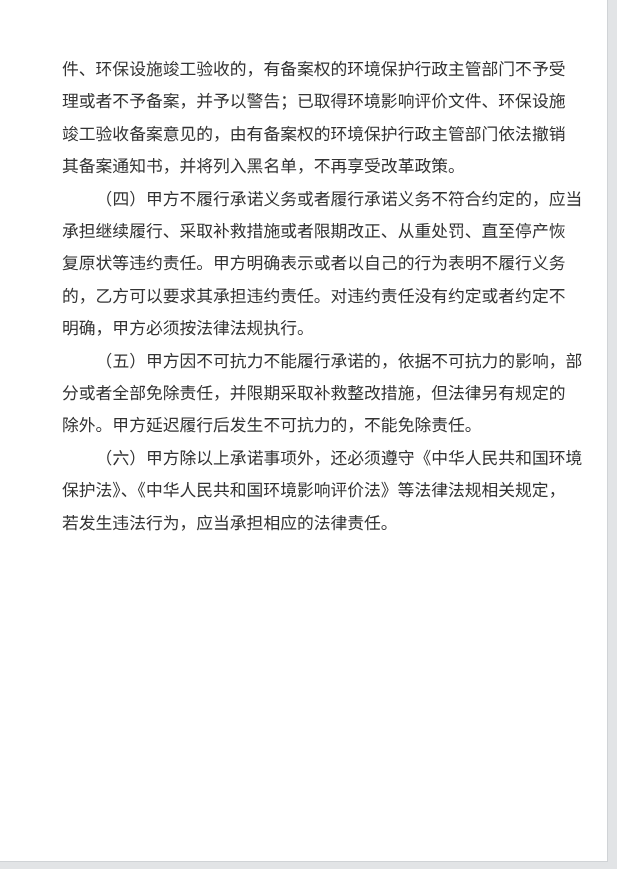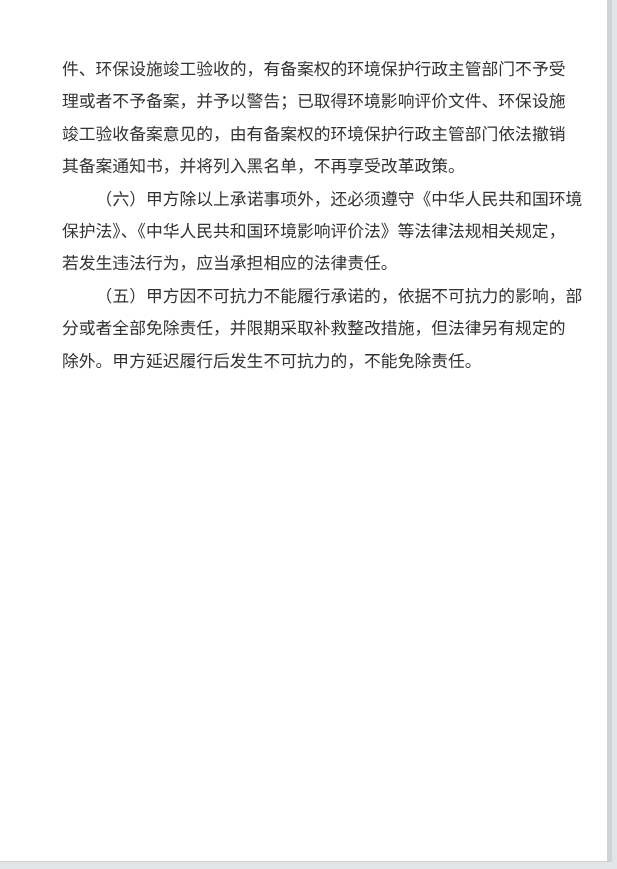--- a/index.html
+++ b/index.html
@@ -18,21 +18,21 @@
     position: absolute;
     inset: 0;
   }
   .paper {
     position: absolute;
     top: 0;
     left: 0;
     width: 607px;
     height: 861px;
     background: #ffffff;
-    border-right: 5px solid #a16207;
+    border-right: 1px solid #a16207;
     border-bottom: 1px solid #d0d3d6;
     box-sizing: content-box;
   }
   .doc-body {
     position: absolute;
     top: 54px;
     left: 62px;
     width: 528px;
     font-size: 16.8px;
     line-height: 32.4px;
@@ -52,21 +52,26 @@
 </head>
 <body style="background: rgb(226, 228, 230);">
 
 <div class="viewer">
   <div class="paper" style="background: rgb(255, 255, 255); border-right-color: rgb(208, 211, 214); border-bottom-color: rgb(208, 211, 214);">
     <div class="doc-body" id="doc-body" style="color: rgb(51, 51, 51);">
         <p class="para">件、环保设施竣工验收的，有备案权的环境保护行政主管部门不予受
 理或者不予备案，并予以警告；已取得环境影响评价文件、环保设施
 竣工验收备案意见的，由有备案权的环境保护行政主管部门依法撤销
 其备案通知书，并将列入黑名单，不再享受改革政策。</p>
+        <p class="para indent">（四）甲方不履行承诺义务或者履行承诺义务不符合约定的，应当
+承担继续履行、采取补救措施或者限期改正、从重处罚、直至停产恢
+复原状等违约责任。甲方明确表示或者以自己的行为表明不履行义务
+的，乙方可以要求其承担违约责任。对违约责任没有约定或者约定不
+明确，甲方必须按法律法规执行。</p>
+        <p class="para indent">（五）甲方因不可抗力不能履行承诺的，依据不可抗力的影响，部
+分或者全部免除责任，并限期采取补救整改措施，但法律另有规定的
+除外。甲方延迟履行后发生不可抗力的，不能免除责任。</p>
         <p class="para indent">（六）甲方除以上承诺事项外，还必须遵守《中华人民共和国环境
 保护法》、《中华人民共和国环境影响评价法》等法律法规相关规定，
 若发生违法行为，应当承担相应的法律责任。</p>
-        <p class="para indent">（五）甲方因不可抗力不能履行承诺的，依据不可抗力的影响，部
-分或者全部免除责任，并限期采取补救整改措施，但法律另有规定的
-除外。甲方延迟履行后发生不可抗力的，不能免除责任。</p>
       </div>
   </div>
 </div>
 
 </body></html>

